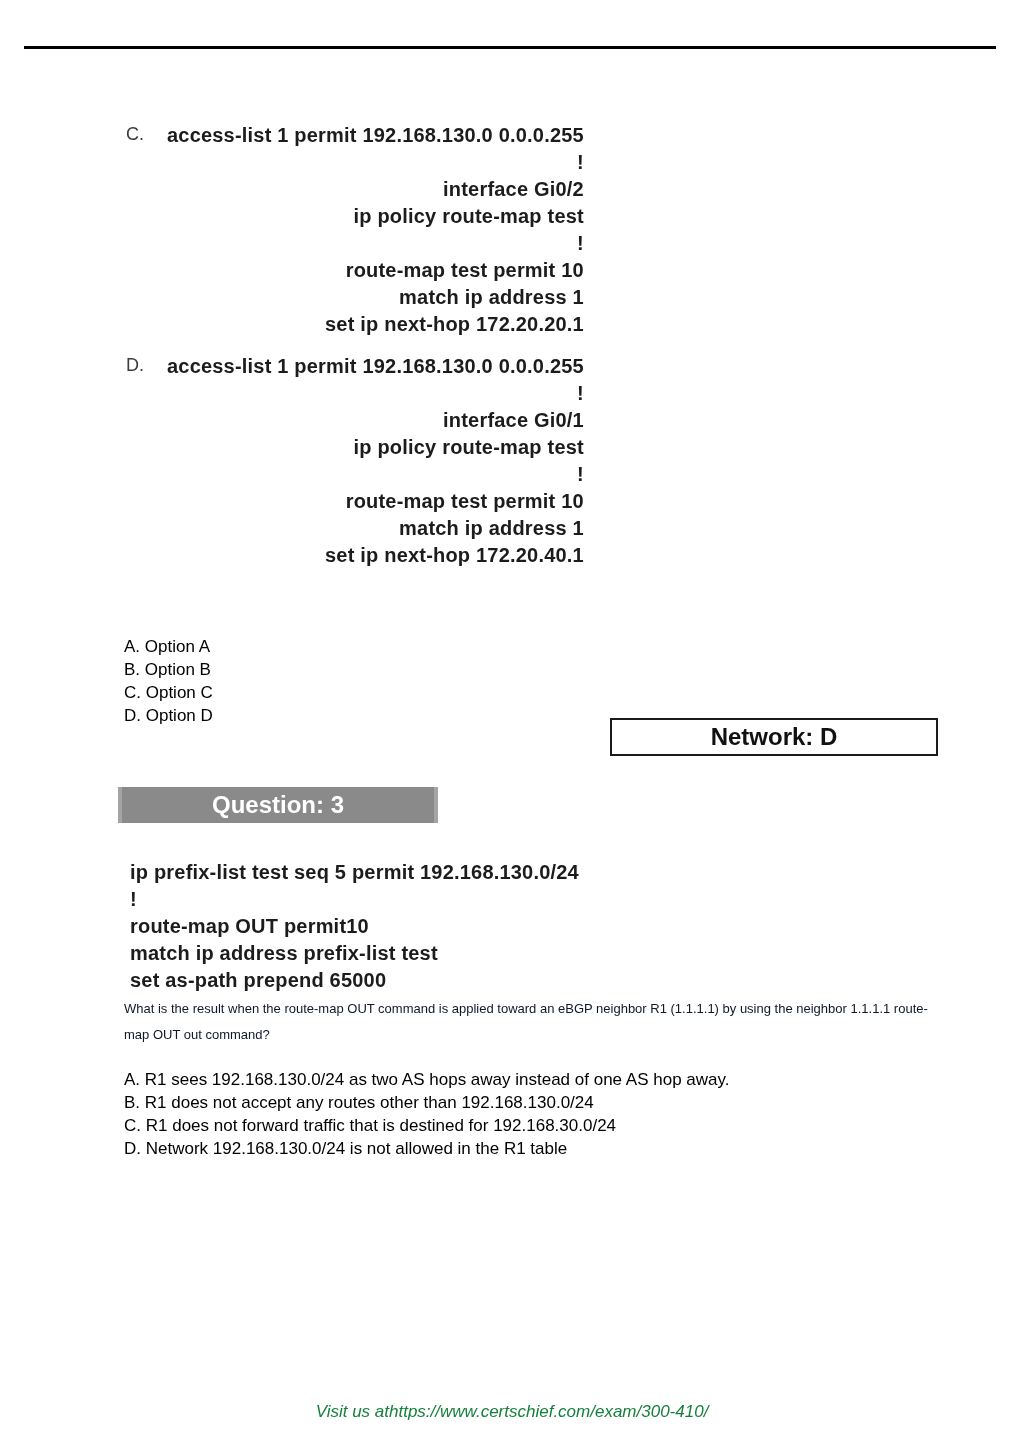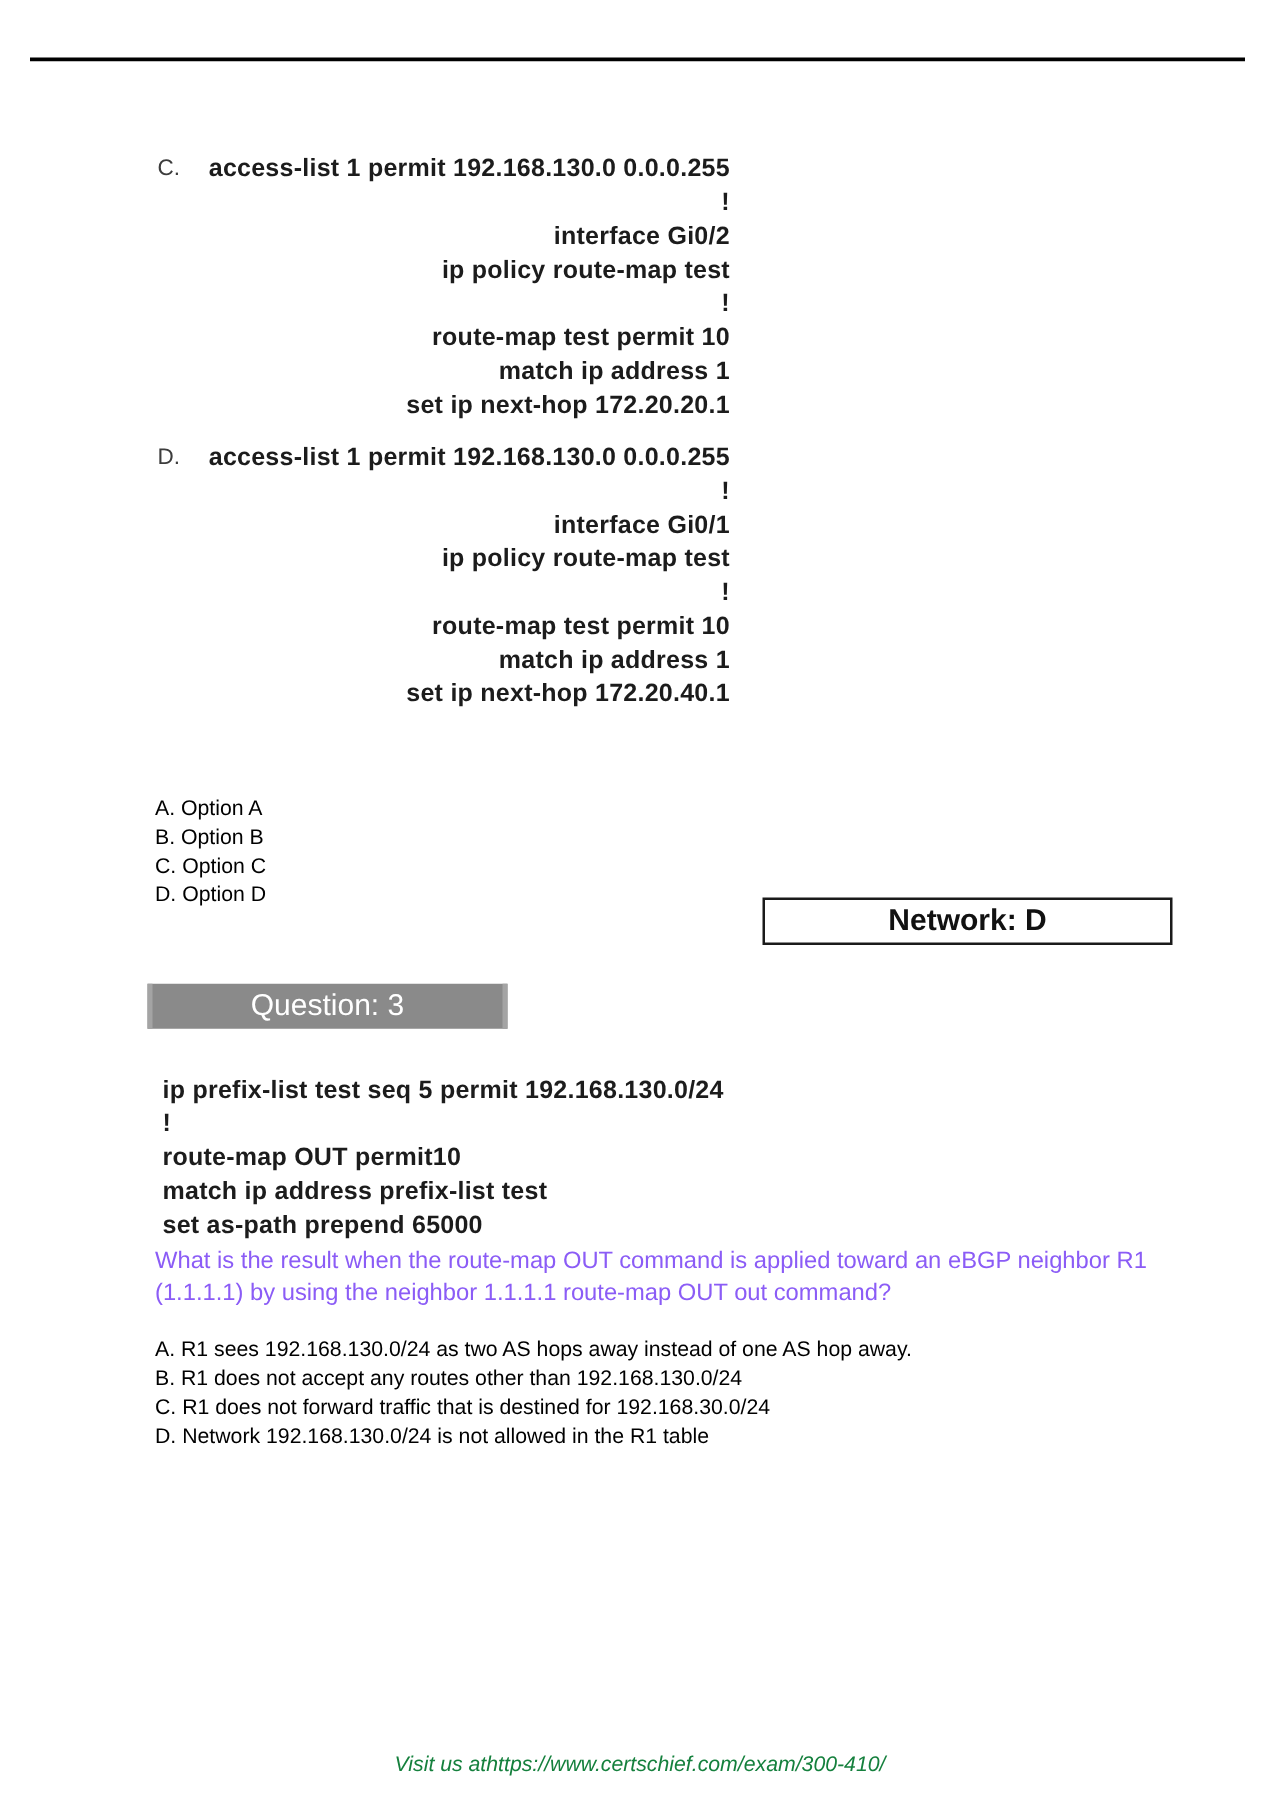--- a/index.html
+++ b/index.html
@@ -72,30 +72,30 @@
     font-weight: 700;
     font-size: 24px;
     color: #111111;
   }
 
   
   .question-bar {
     position: absolute;
     left: 118px;
     top: 787px;
-    width: 288px;
+    width: 320px;
     height: 36px;
     background: #8a8a8a;
     border-left: 4px solid #a4a4a4;
     border-right: 4px solid #a4a4a4;
     display: flex;
     align-items: center;
     justify-content: center;
     color: #ffffff;
-    font-weight: 400;
+    font-weight: 700;
     font-size: 24px;
   }
 
   
   .q3-section {
     position: absolute;
     left: 124px;
     top: 857px;
     width: 840px;
   }
@@ -110,23 +110,23 @@
     font-family: "Liberation Sans", sans-serif;
     font-weight: 700;
     font-size: 20px;
     line-height: 27px;
     color: #1c1c1c;
     letter-spacing: 0.2px;
   }
   .q3-question {
     margin-top: 2px;
     width: 818px;
-    font-size: 19px;
+    font-size: 13px;
     line-height: 26px;
-    color: #8b5cf6;
+    color: #0f172a;
   }
   .q3-choices {
     margin-top: 20px;
     font-size: 17px;
     line-height: 23px;
     color: #000000;
   }
 
   
   .footer {

